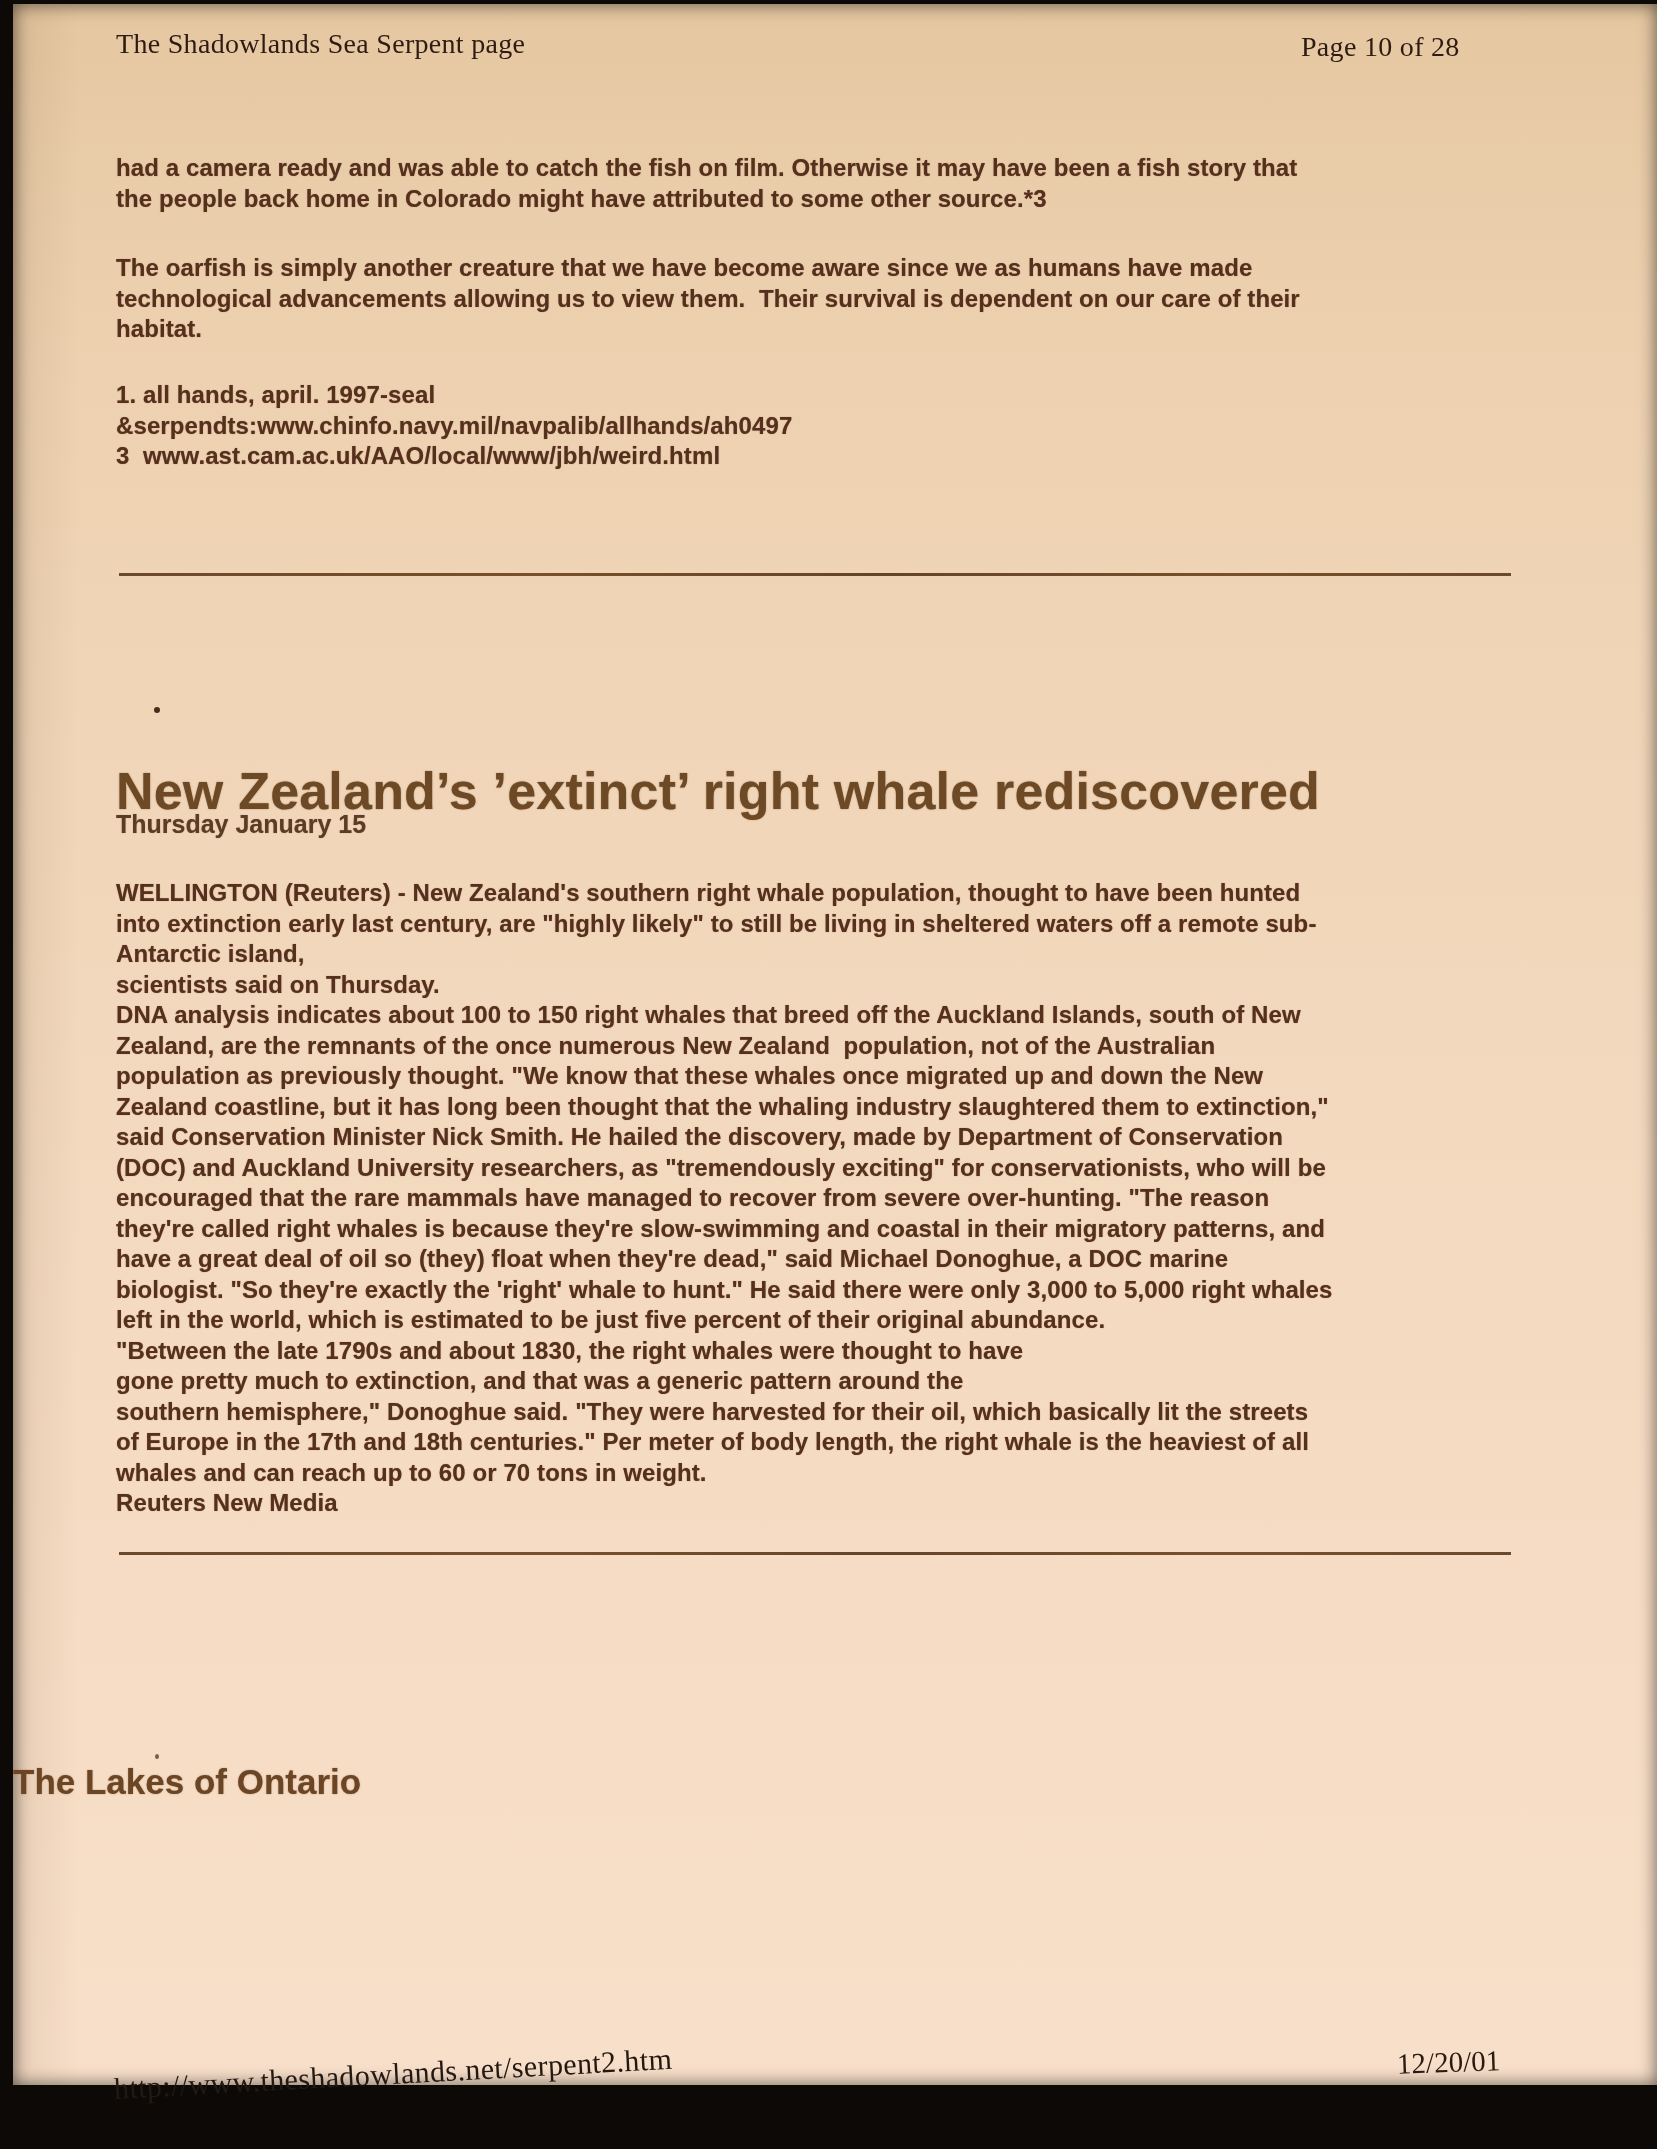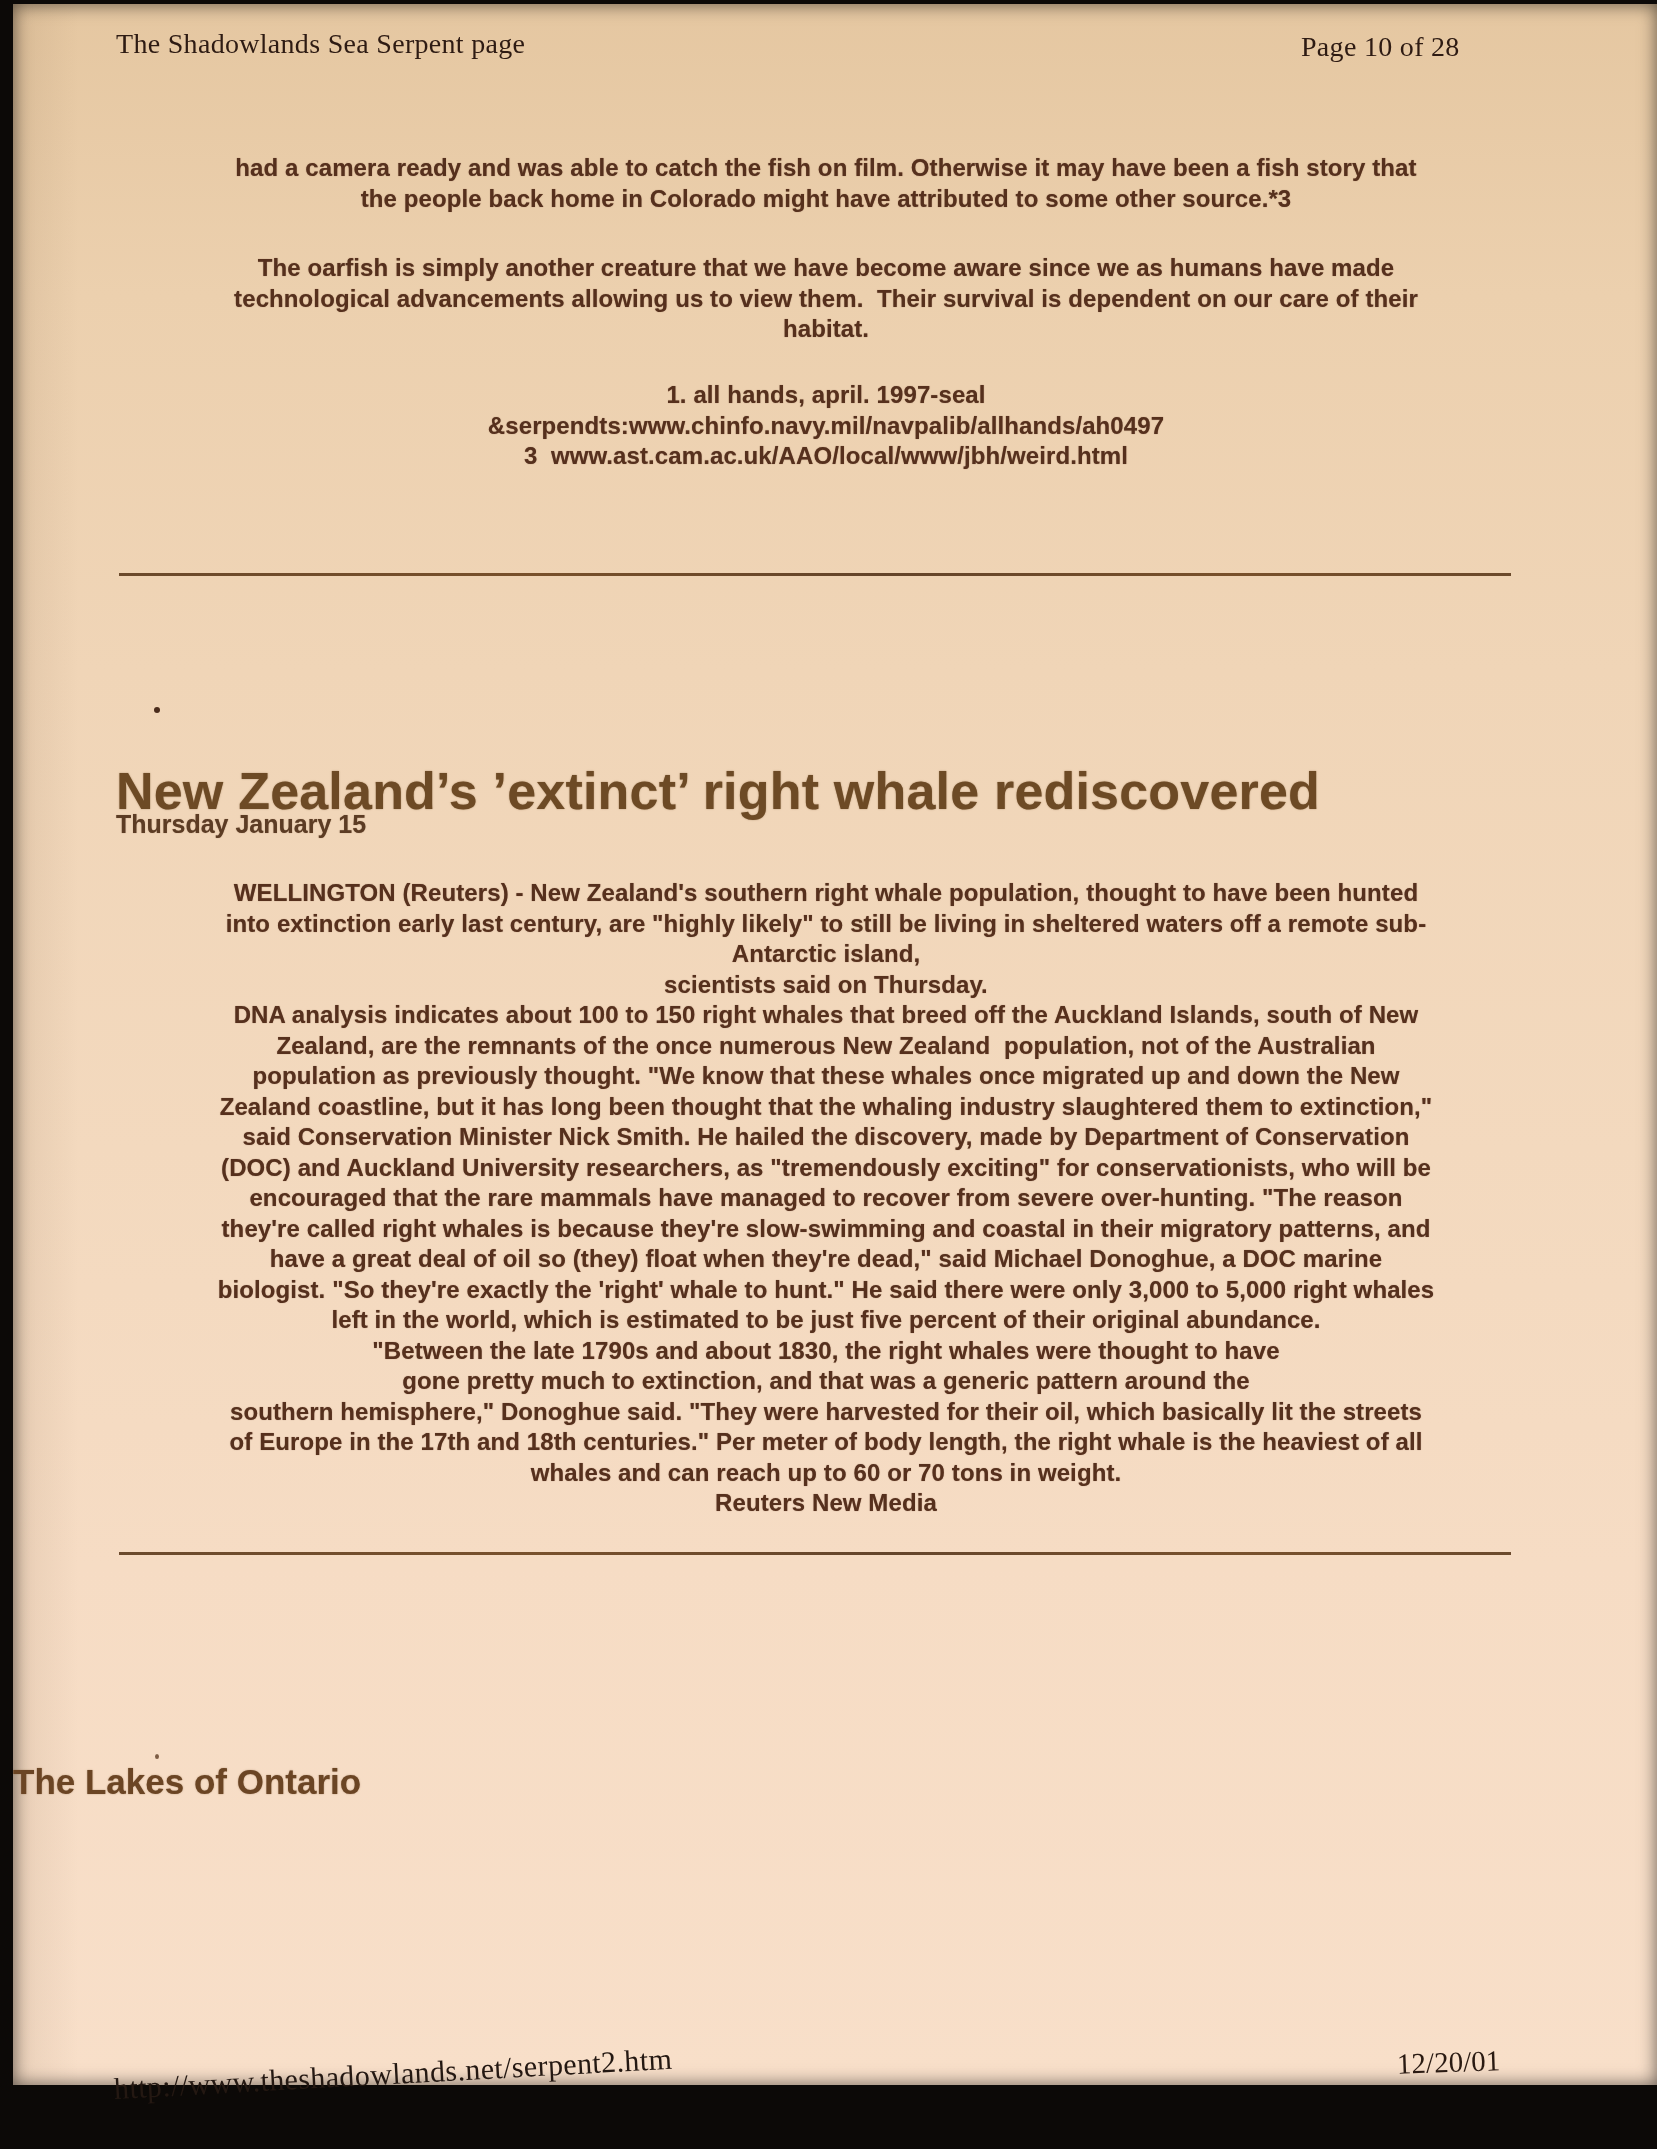--- a/index.html
+++ b/index.html
@@ -27,21 +27,20 @@
     white-space: pre;
   }
   .bodytext {
     position: absolute;
     left: 103px; width: 1420px;
     font-size: 24px; font-weight: 700;
     line-height: 30.5px;
     color: #56301d;
     text-shadow: 0 0 1px rgba(86,48,29,0.55);
     letter-spacing: 0.1px;
-    text-align: center;
   }
   .line { white-space: pre-wrap; }
   .rule {
     position: absolute;
     left: 106px; width: 1392px; height: 3px;
     background: linear-gradient(90deg, #5c3a1c, #6b421c 30%, #54341a 55%, #6b421c 80%, #5c3a1c);
     opacity: 0.9;
   }
   .headline {
     position: absolute;

